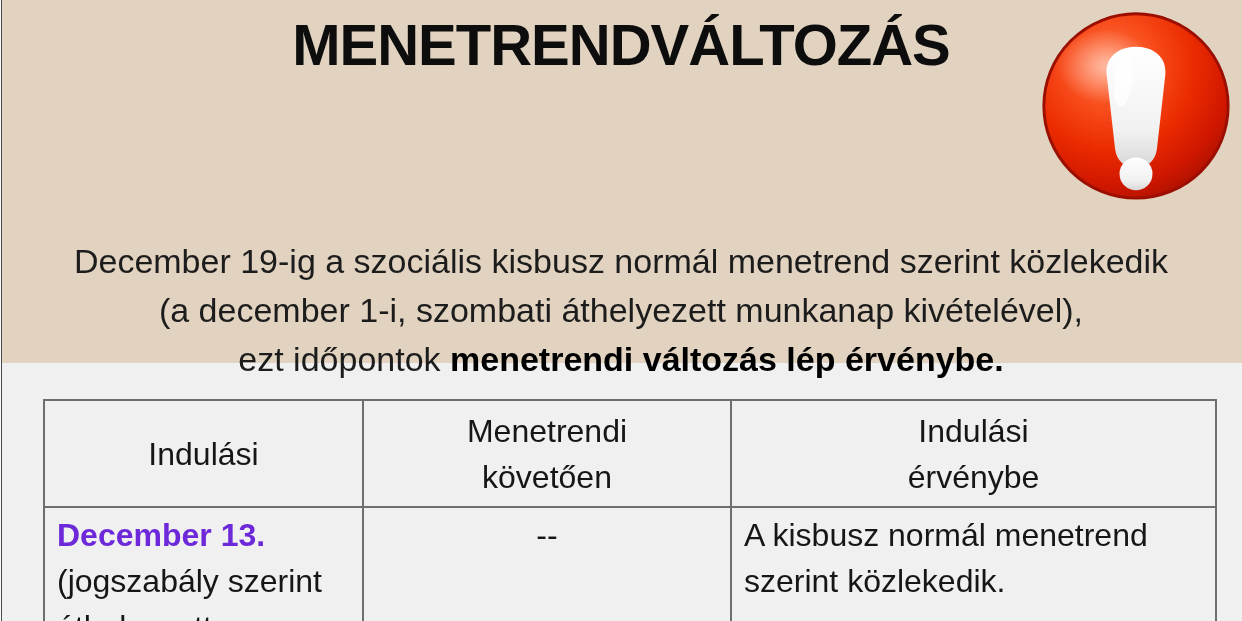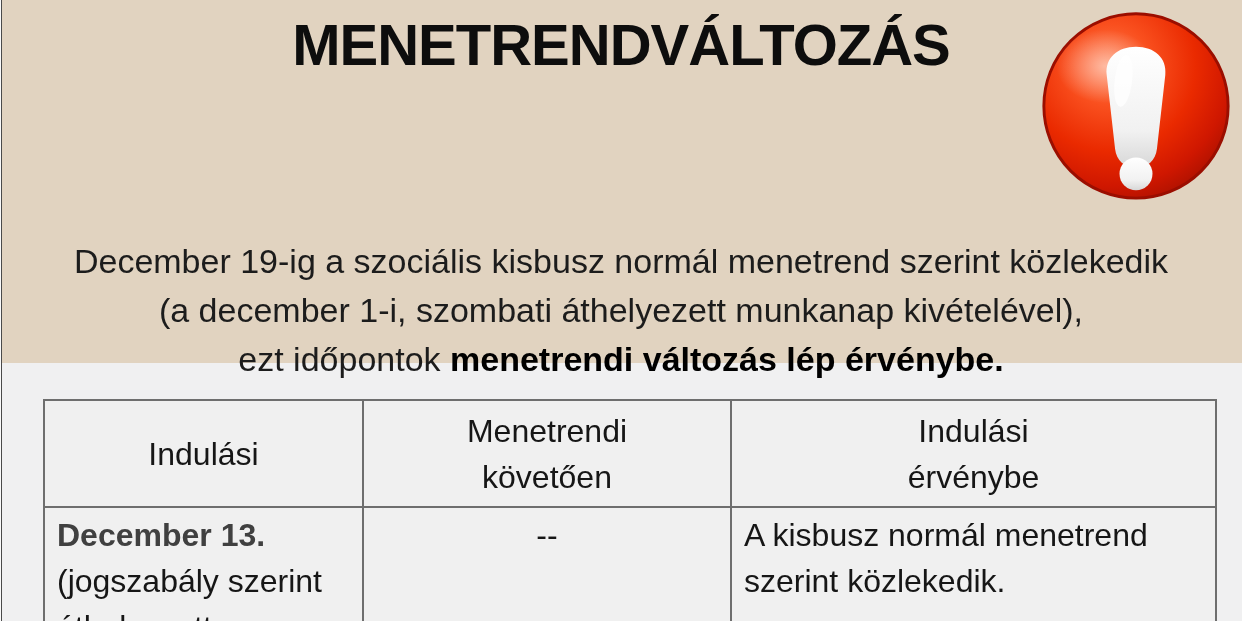--- a/index.html
+++ b/index.html
@@ -71,21 +71,21 @@
   .notice-table td {
     vertical-align: top;
     height: 180px;
     line-height: 46px;
     padding-top: 4px;
   }
   .cell-period { text-align: left; padding-left: 12px; padding-right: 8px; }
   .cell-change { text-align: center; }
   .cell-departures { text-align: left; padding-left: 12px; padding-right: 8px; }
   .pre-line { white-space: pre-line; }
-  .bold-line { font-weight: 700; color: #404040; }
+  .bold-line { font-weight: 700; color: #6d28d9; }
 </style>
 </head>
 <body>
 
 <div class="stage">
 
   <div class="edge-strip"></div>
 
   <div class="header-section">
 

